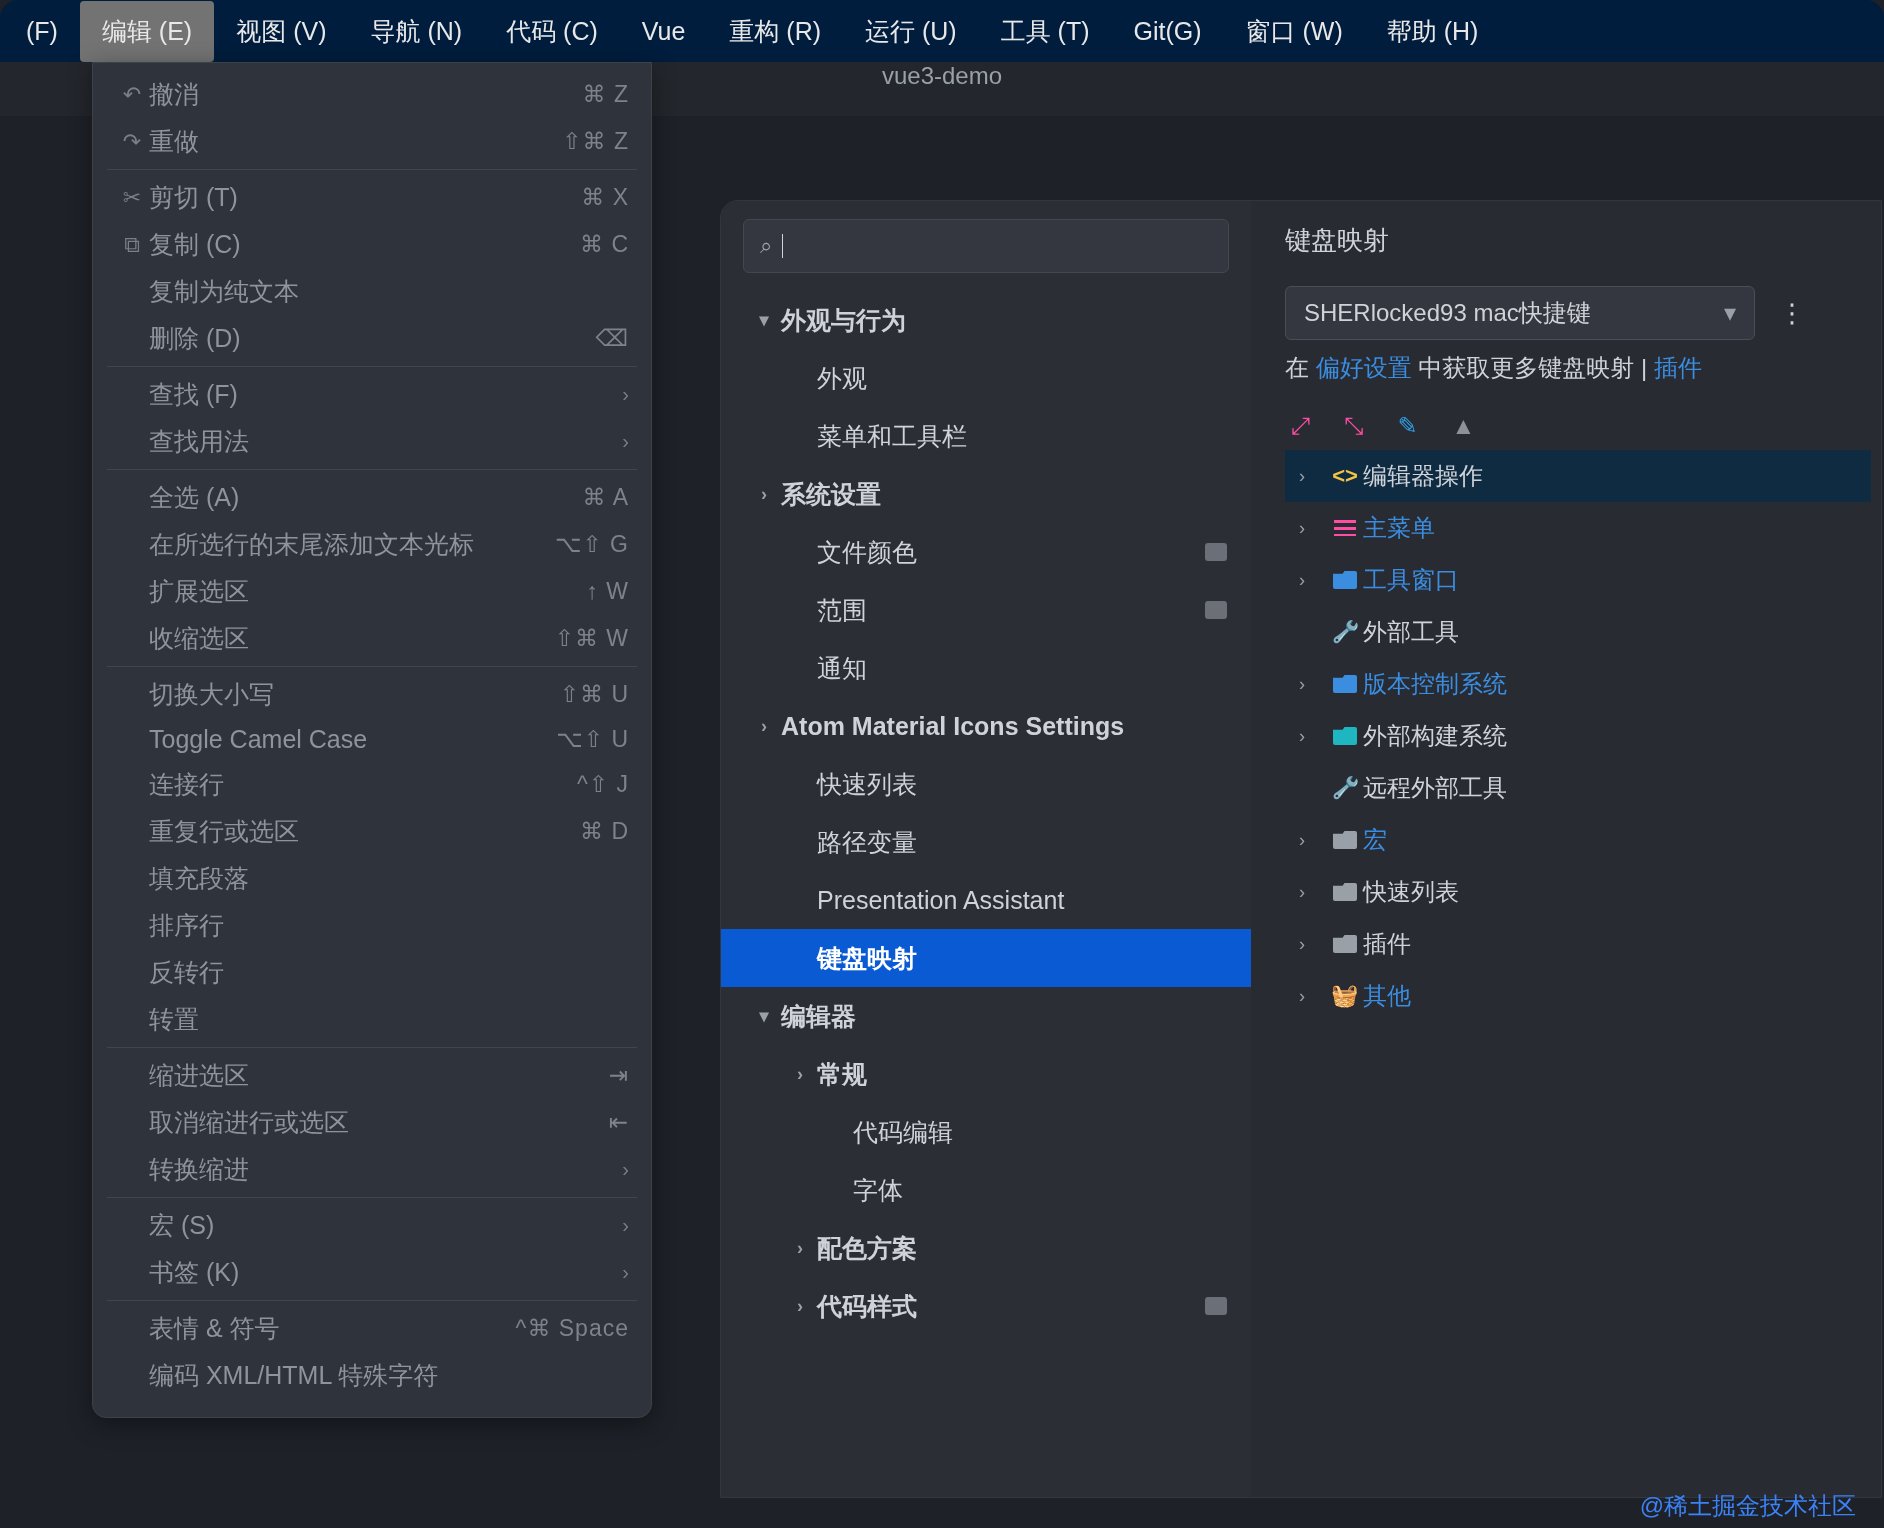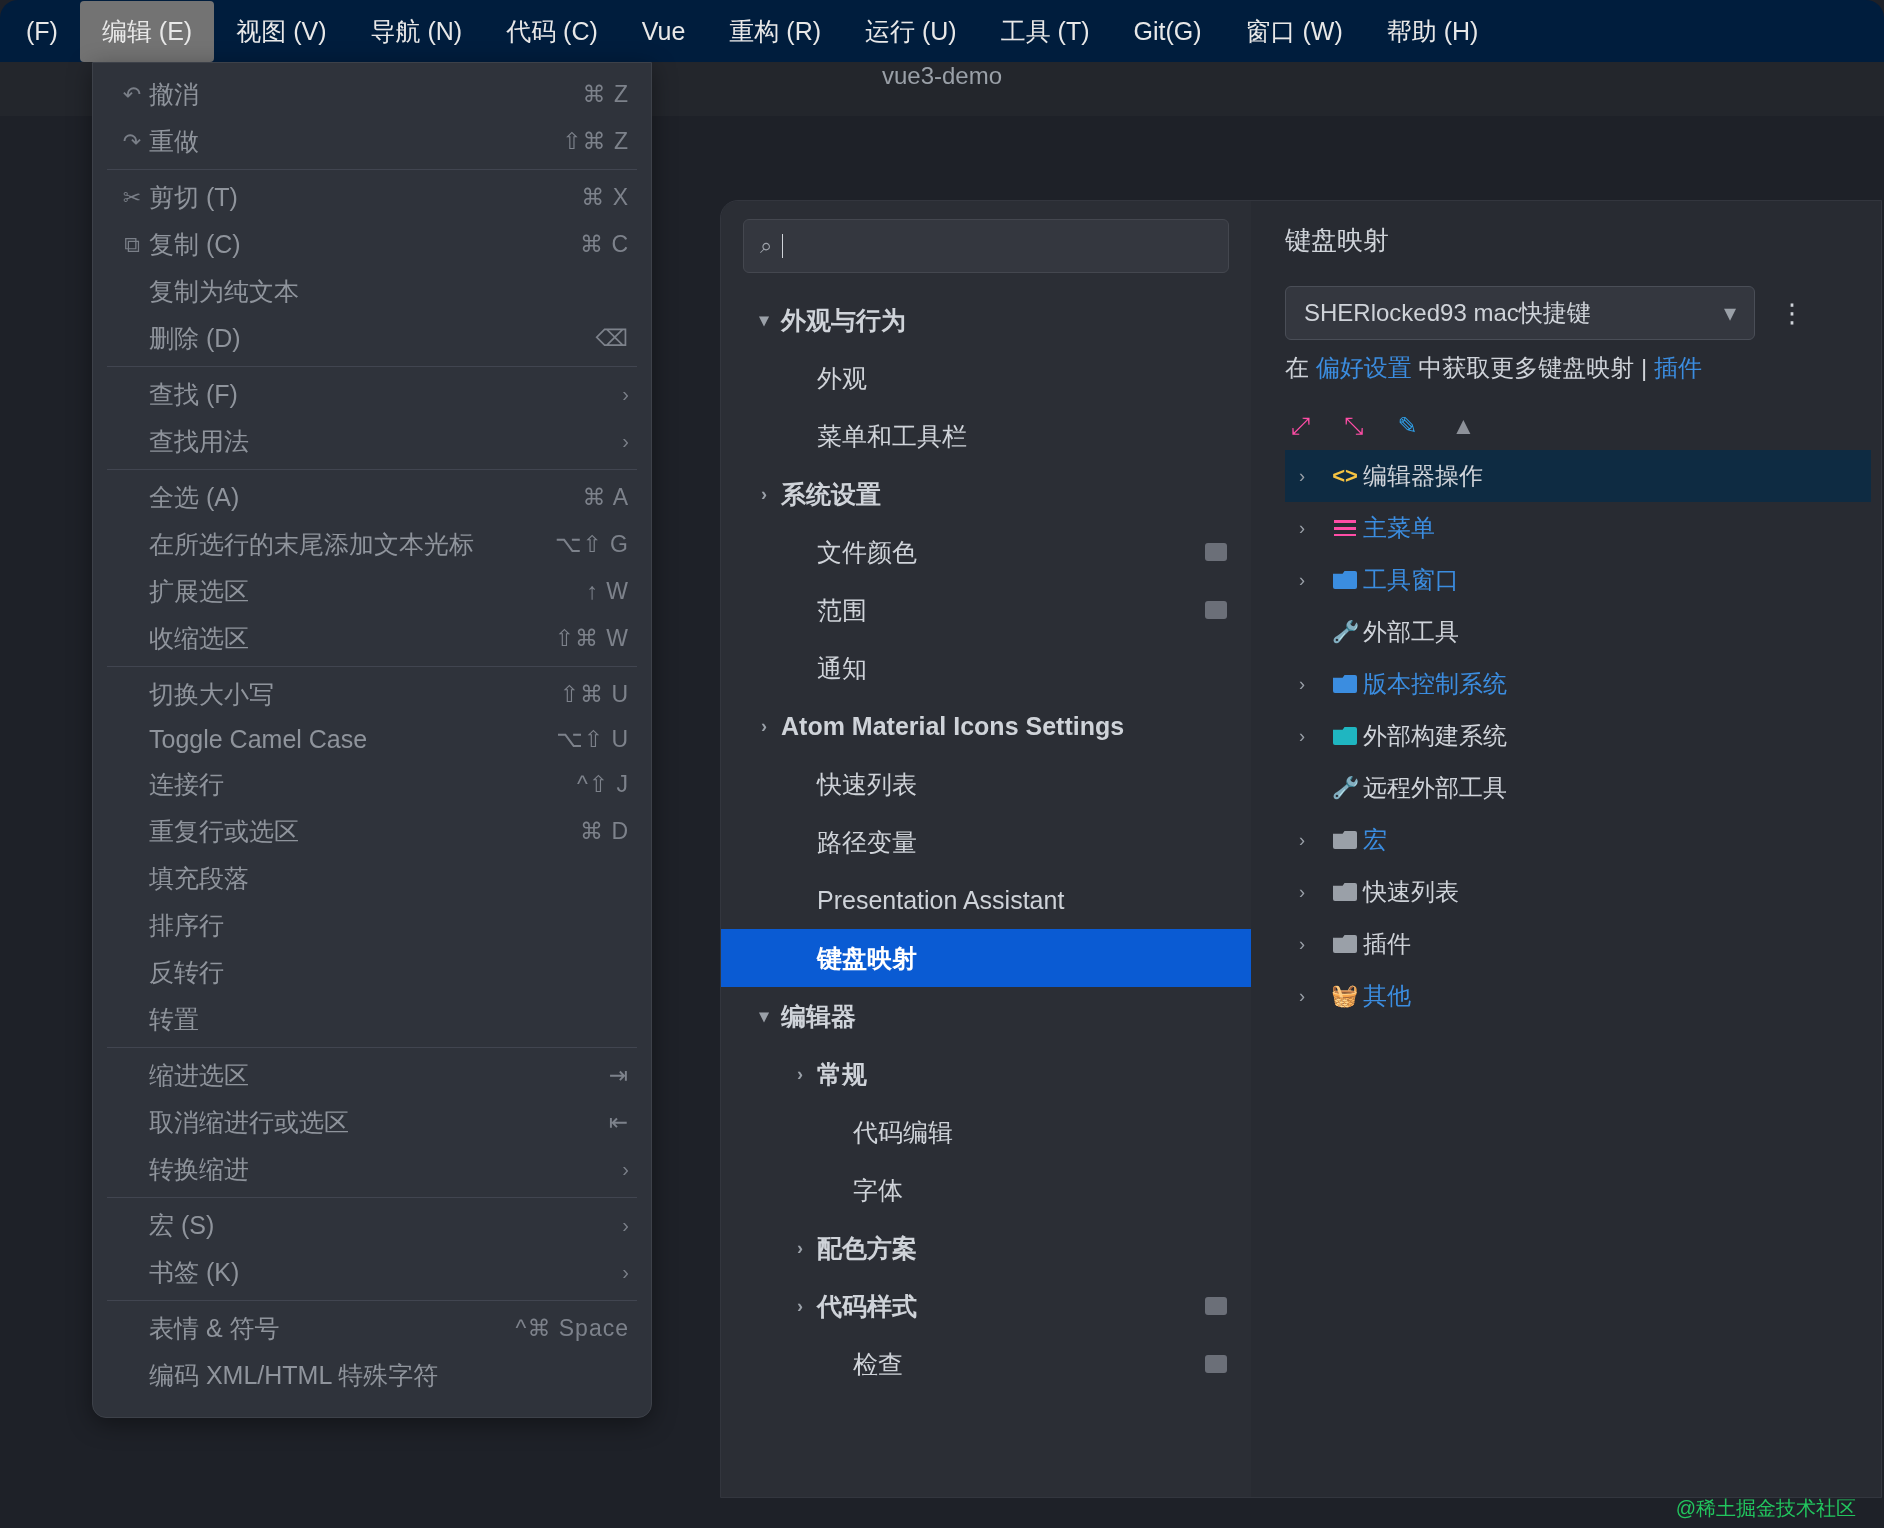--- a/index.html
+++ b/index.html
@@ -69,21 +69,21 @@
 
 
 .folder-ico { width:24px; height:18px; background:#3b8de0; clip-path:polygon(0 15%,40% 15%,48% 0,100% 0,100% 100%,0 100%); border-radius:2px; }
 .folder-gray { background:#9aa0a8; }
 .folder-teal { background:#1fb6c1; }
 .wrench { color:#9aa0a8; font-size:22px; transform:rotate(90deg); }
 .basket { color:#1fb6c1; font-size:22px; }
 .menu-ico { width:22px; height:16px; background:repeating-linear-gradient(#ff4da6 0 3px,transparent 3px 7px); }
 .code-ic { color:#f5c342; font-size:22px; font-weight:bold; }
 
-.watermark { position:absolute; right:28px; bottom:6px; color:#22c55e; font-size:20px; }
+.watermark { position:absolute; right:28px; bottom:6px; color:#3b82f6; font-size:24px; }
 </style>
 </head>
 <body>
 
 <div class="menubar">
   <div class="menubar-item">(F)</div>
   <div class="menubar-item active">编辑 (E)</div>
   <div class="menubar-item">视图 (V)</div>
   <div class="menubar-item">导航 (N)</div>
   <div class="menubar-item">代码 (C)</div>
@@ -333,26 +333,20 @@
           </div>
           <div class="nav-item bold">
             <span class="nav-spacer" style="width: 62px;"></span>
             <span class="nav-arrow">›</span>
             <span>配色方案</span>
           </div>
           <div class="nav-item bold">
             <span class="nav-spacer" style="width: 62px;"></span>
             <span class="nav-arrow">›</span>
             <span>代码样式</span>
-            <span class="nav-badge"></span>
-          </div>
-          <div class="nav-item">
-            <span class="nav-spacer" style="width: 98px;"></span>
-            <span class="nav-arrow"></span>
-            <span>检查</span>
             <span class="nav-badge"></span>
           </div>
         </div>
     </div>
     <div class="prefs-main">
       <div class="pm-title">键盘映射</div>
       <div class="pm-row1">
         <div class="keymap-select">
           <span>SHERlocked93 mac快捷键</span>
           <span class="chev">▾</span>

